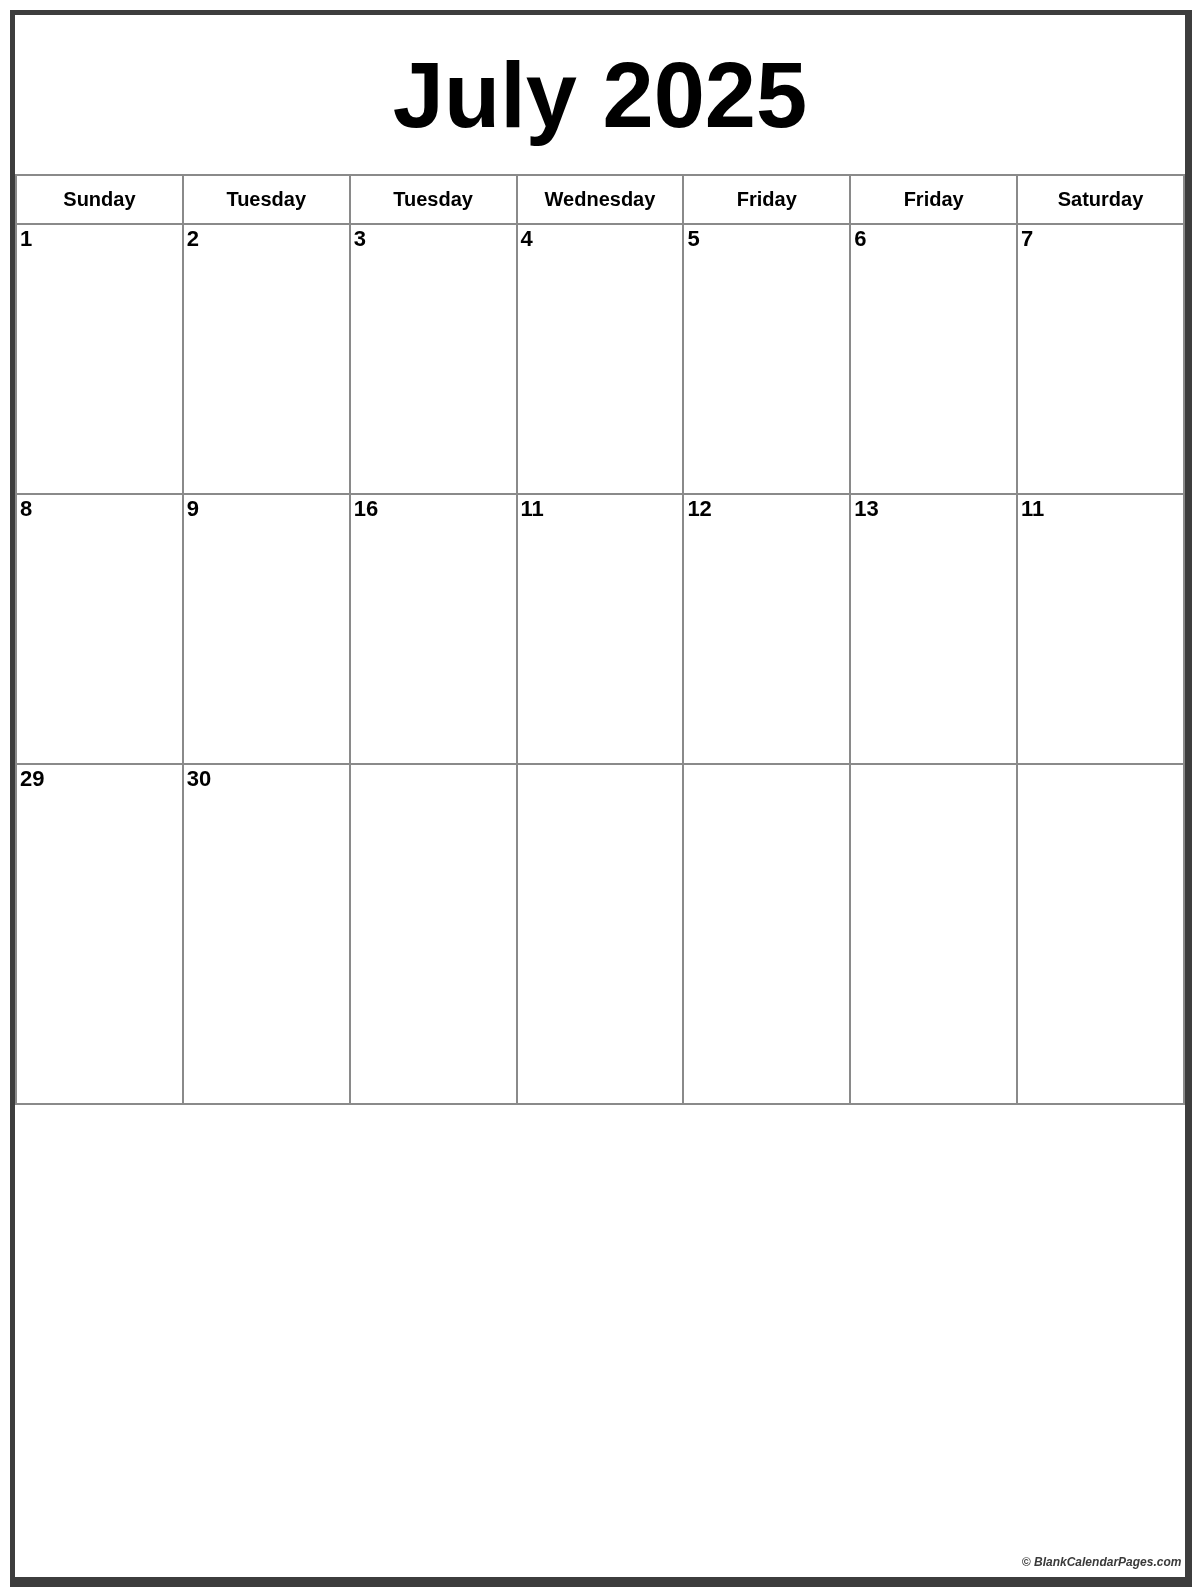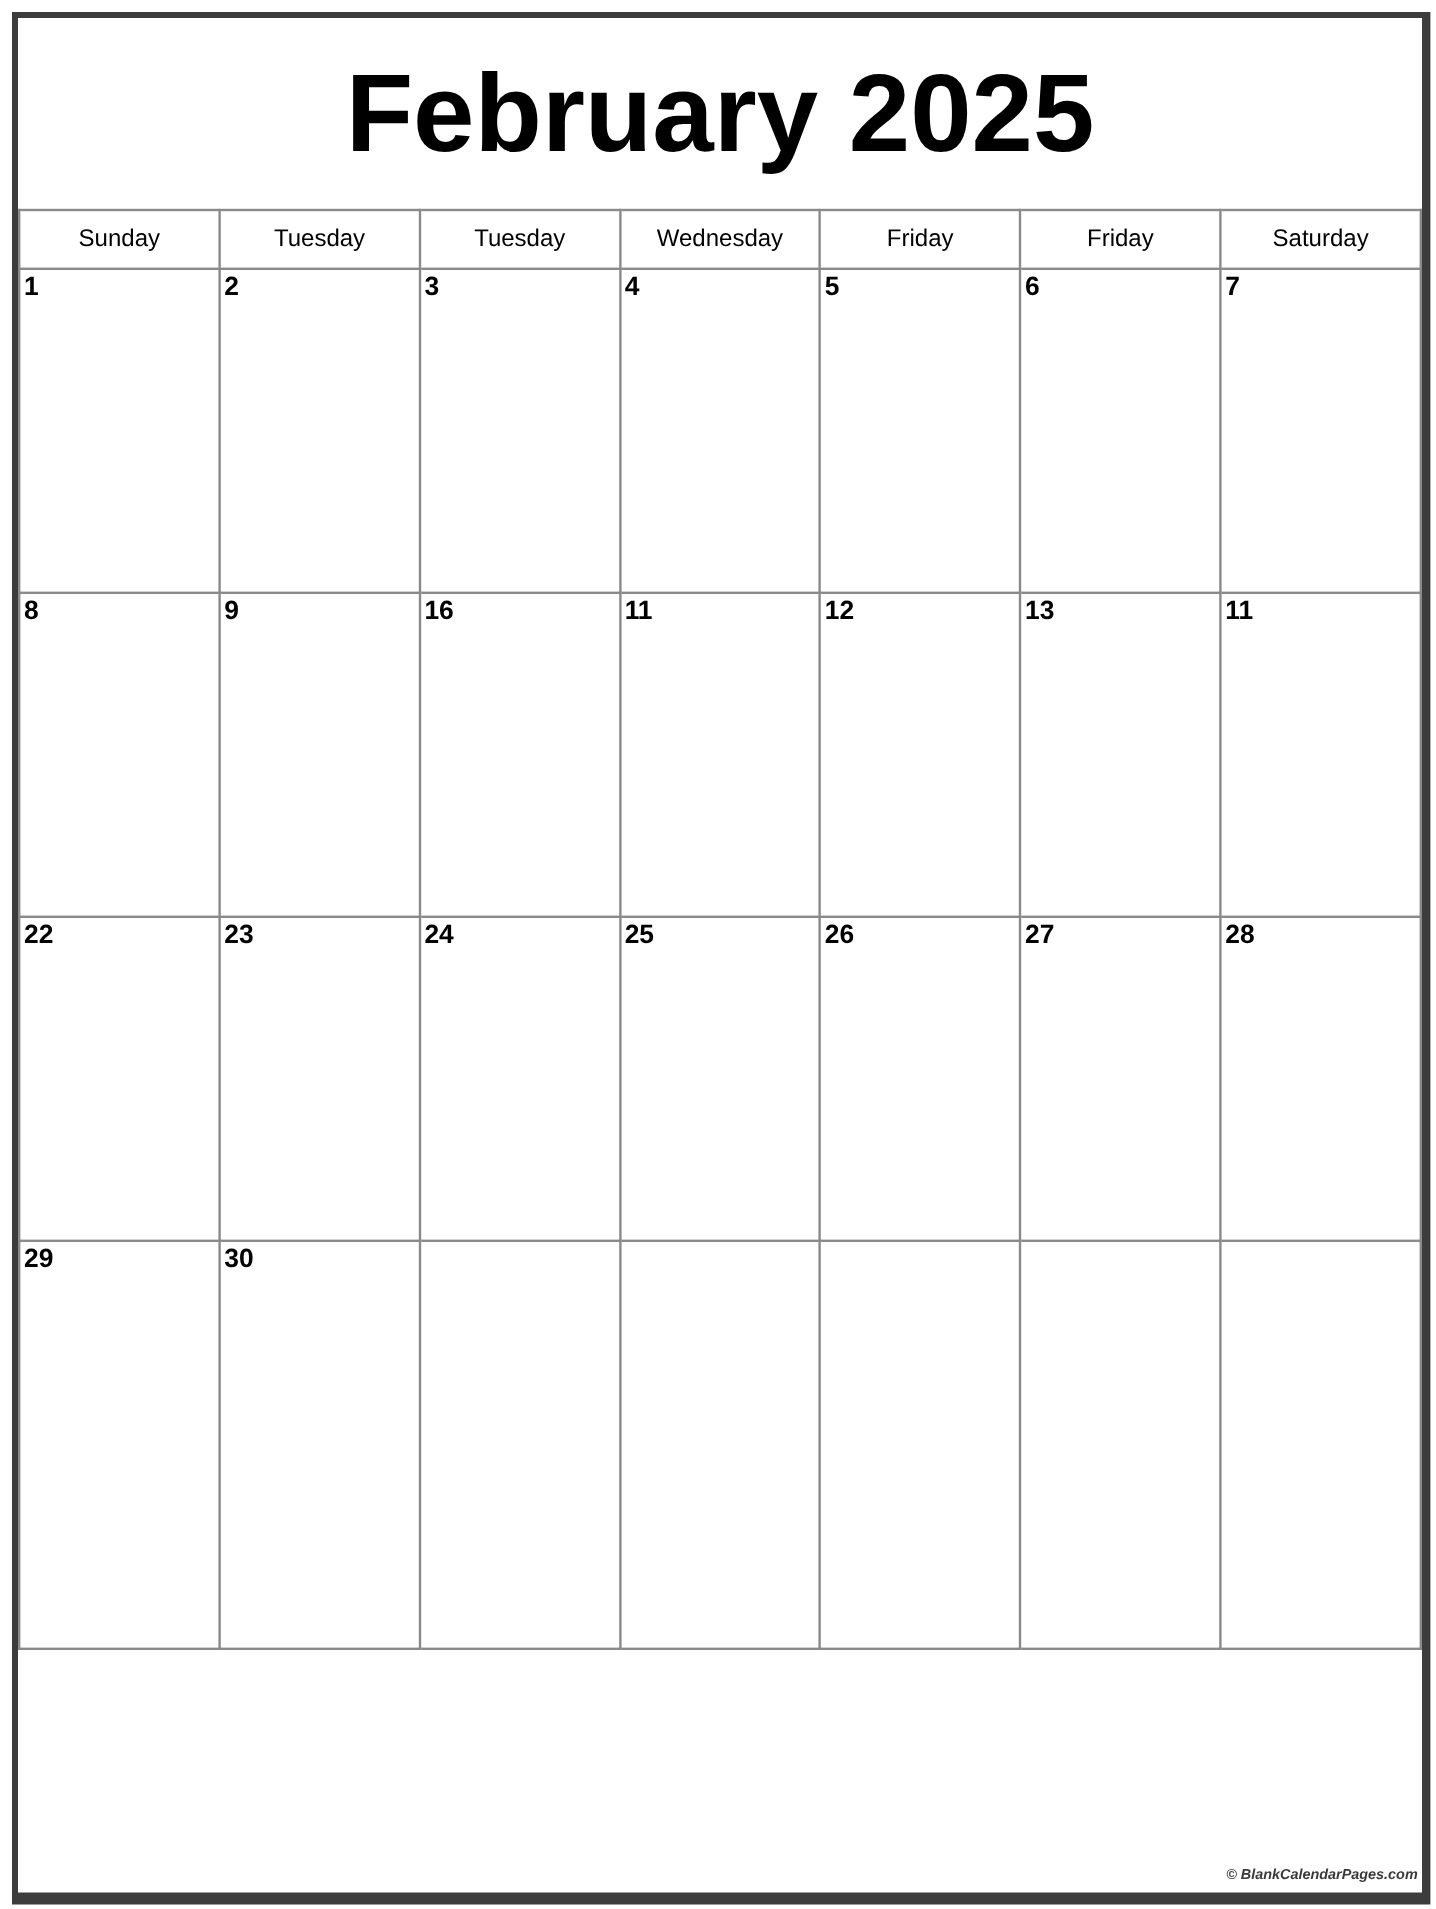--- a/index.html
+++ b/index.html
@@ -25,21 +25,21 @@
     height:159px;display:flex;align-items:center;justify-content:center;
     font-size:92px;font-weight:bold;line-height:1;letter-spacing:0;
     color:var(--text);
   }
   table.cal{
     width:100%;border-collapse:collapse;table-layout:fixed;
     border-top:2px solid var(--grid);
   }
   table.cal th{
     height:49px;border:2px solid var(--grid);
-    font-size:20px;font-weight:normal;text-align:center;vertical-align:middle;
+    font-size:20px;font-weight:bold;text-align:center;vertical-align:middle;
     background:var(--background);
   }
   table.cal td{
     border:2px solid var(--grid);vertical-align:top;text-align:left;
     padding:2px 0 0 3px;background:var(--background);
   }
   table.cal tbody tr{height:270px;}
   table.cal tbody tr:last-child{height:340px;}
   .day-num{
     font-size:22px;font-weight:bold;line-height:1.1;color:var(--text);
@@ -48,21 +48,21 @@
     position:absolute;bottom:8px;left:calc(100% * 6 / 7 + 4px);
     font-size:12px;font-weight:bold;color:var(--watermark);
     white-space:nowrap;
     font-style:italic;
   }
 </style>
 </head>
 <body>
 
 <div class="frame">
-  <div class="title">February 2025</div>
+  <div class="title">July 2025</div>
   <table class="cal">
     <thead>
       <tr id="weekday-row">
           <th>Sunday</th>
           <th>Tuesday</th>
           <th>Tuesday</th>
           <th>Wednesday</th>
           <th>Friday</th>
           <th>Friday</th>
           <th>Saturday</th>
@@ -81,29 +81,20 @@
         <tr>
           <td><span class="day-num">8</span></td>
           <td><span class="day-num">9</span></td>
           <td><span class="day-num">16</span></td>
           <td><span class="day-num">11</span></td>
           <td><span class="day-num">12</span></td>
           <td><span class="day-num">13</span></td>
           <td><span class="day-num">11</span></td>
         </tr>
         <tr>
-          <td><span class="day-num">22</span></td>
-          <td><span class="day-num">23</span></td>
-          <td><span class="day-num">24</span></td>
-          <td><span class="day-num">25</span></td>
-          <td><span class="day-num">26</span></td>
-          <td><span class="day-num">27</span></td>
-          <td><span class="day-num">28</span></td>
-        </tr>
-        <tr>
           <td><span class="day-num">29</span></td>
           <td><span class="day-num">30</span></td>
           <td><span class="day-num"></span></td>
           <td><span class="day-num"></span></td>
           <td><span class="day-num"></span></td>
           <td><span class="day-num"></span></td>
           <td><span class="day-num"></span></td>
         </tr>
       </tbody>
   </table>

